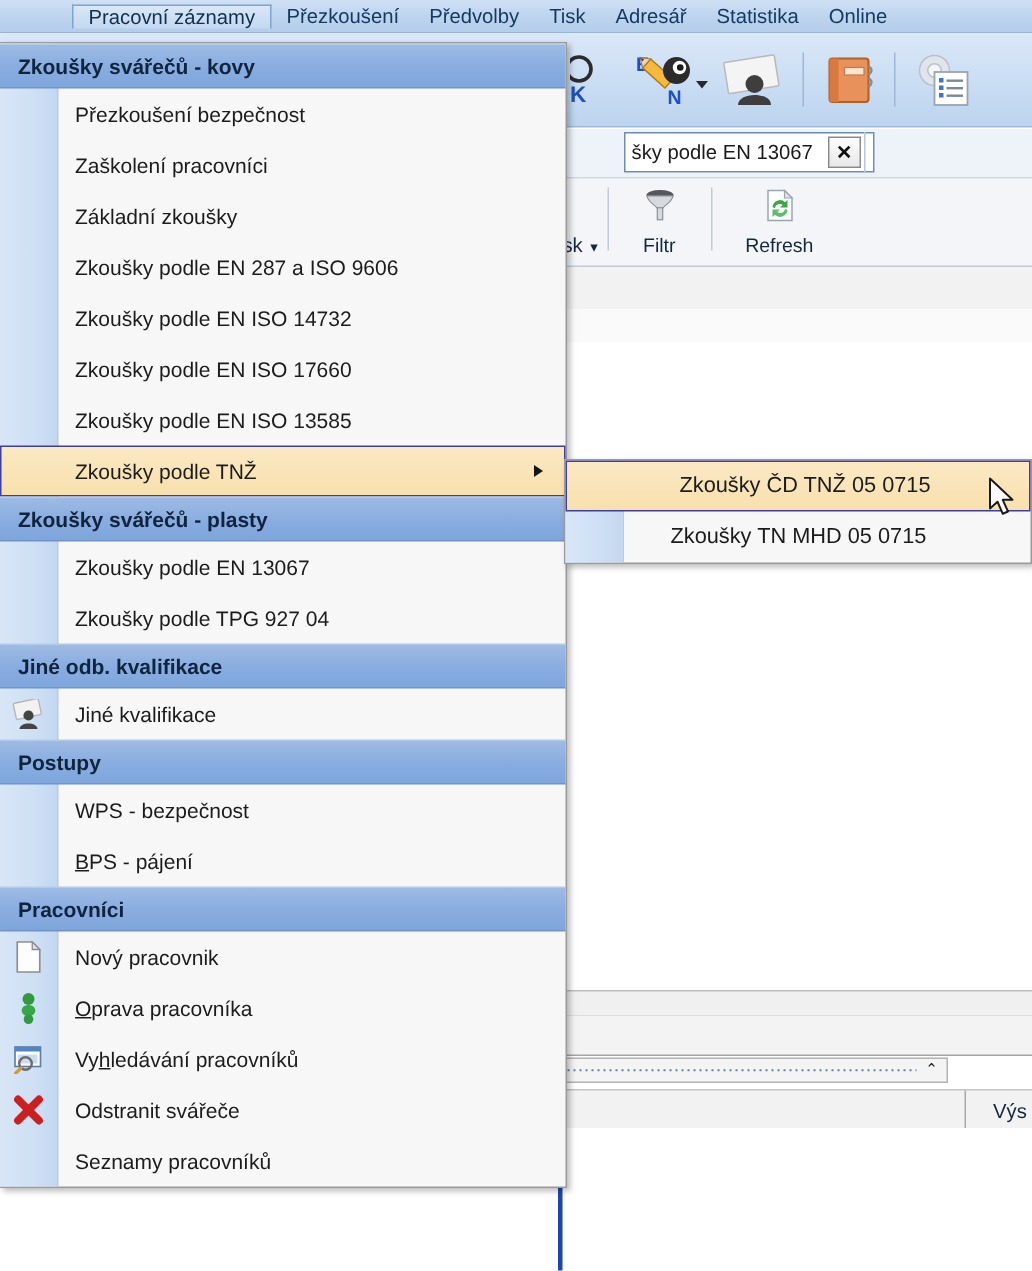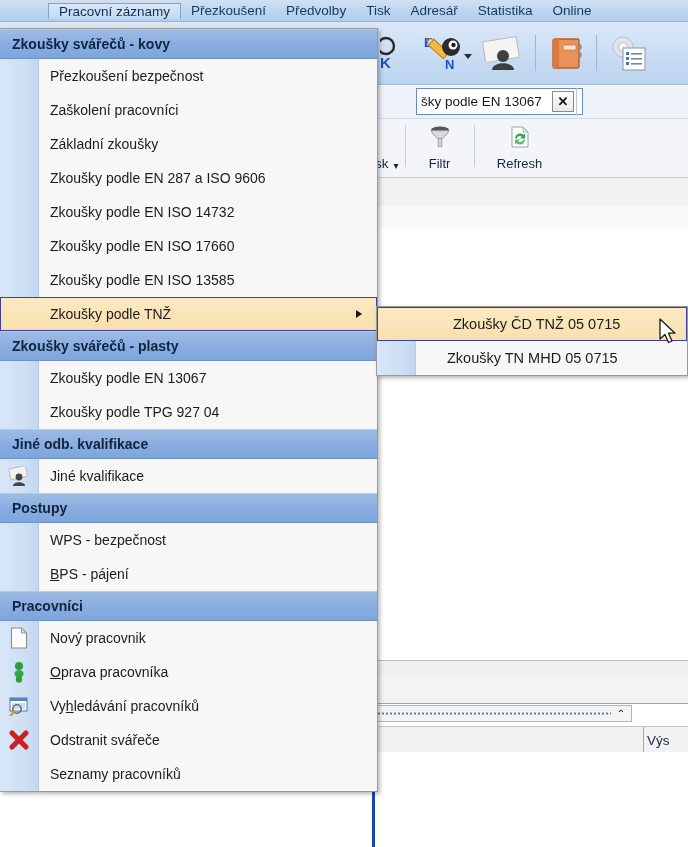--- a/index.html
+++ b/index.html
@@ -247,21 +247,21 @@
     border-top: 1px solid #c4c4c4;
     border-bottom: 1px solid #9a9a9a;
     display: flex;
     align-items: center;
   }
   .grid-hdr-cell {
     position: absolute;
     left: 271px; top: 0;
     height: 26px;
     border-left: 1px solid #a8a8a8;
-    padding-left: 3px;
+    padding-left: 18px;
     display: flex;
     align-items: center;
     font-size: 13.5px;
     color: #14283f;
     white-space: nowrap;
     overflow: hidden;
   }
   .grid-body {
     position: absolute;
     left: 0; top: 574px;

